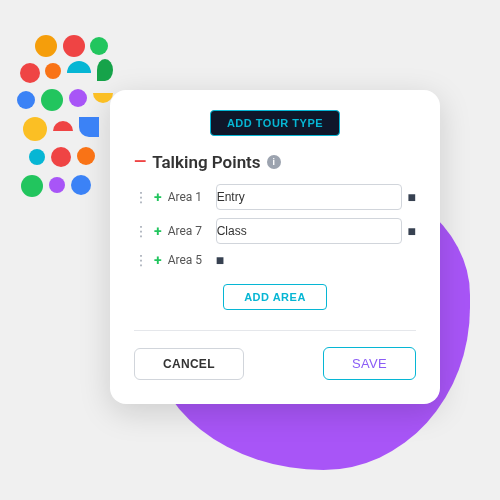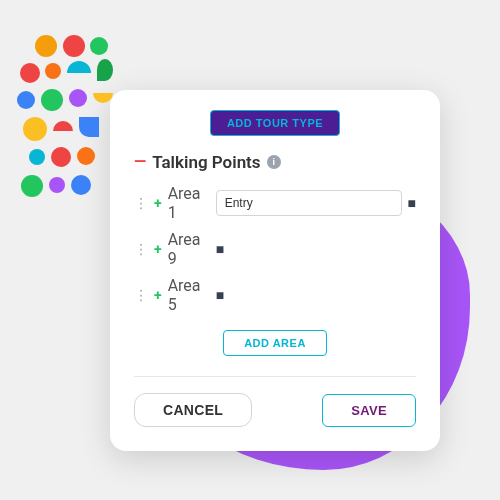--- a/index.html
+++ b/index.html
@@ -33,21 +33,21 @@
       box-shadow: 0 8px 32px rgba(0,0,0,0.15);
       z-index: 2;
       padding: 20px 24px 24px;
     }
 
     .add-tour-type-btn {
       display: block;
       margin: 0 auto 16px auto;
       padding: 6px 16px;
       border: 1.5px solid #06b6d4;
-      background: #4c1d95;
+      background: #0f172a;
       color: #06b6d4;
       font-size: 11px;
       font-weight: 600;
       letter-spacing: 0.5px;
       border-radius: 4px;
       cursor: pointer;
       text-transform: uppercase;
     }
 
     .section-header {
@@ -107,31 +107,31 @@
 
     .add-btn {
       color: #22c55e;
       font-size: 14px;
       font-weight: bold;
       cursor: pointer;
       flex-shrink: 0;
     }
 
     .area-label {
-      font-size: 16px;
+      font-size: 12px;
       color: #555;
       flex-shrink: 0;
       width: 42px;
     }
 
     .area-input {
       flex: 1;
       border: 1px solid #d1d5db;
       border-radius: 4px;
-      padding: 5px 8px;
+      padding: 5px 0;
       font-size: 12px;
       color: #333;
       outline: none;
     }
 
     .delete-btn {
       color: #374151;
       font-size: 14px;
       cursor: pointer;
       flex-shrink: 0;
@@ -162,35 +162,35 @@
       display: flex;
       justify-content: space-between;
       align-items: center;
     }
 
     .cancel-btn {
       padding: 8px 28px;
       border: 1.5px solid #d1d5db;
       background: #fff;
       color: #333;
-      font-size: 14px;
-      font-weight: 600;
-      border-radius: 12px;
+      font-size: 12px;
+      font-weight: 600;
+      border-radius: 6px;
       cursor: pointer;
       text-transform: uppercase;
       letter-spacing: 0.3px;
     }
 
     .save-btn {
       padding: 8px 28px;
       border: 1.5px solid #06b6d4;
       background: #fff;
-      color: #701a75;
+      color: #8b5cf6;
       font-size: 13px;
-      font-weight: 700;
+      font-weight: 400;
       border-radius: 6px;
       cursor: pointer;
       text-transform: uppercase;
       letter-spacing: 0.3px;
     }
 
     
     .deco-wrapper {
       position: absolute;
       top: 35px;
@@ -255,21 +255,22 @@
       <span class="drag-handle">⋮</span>
       <span class="add-btn">+</span>
       <span class="area-label">Area 1</span>
       <input class="area-input" type="text" value="Entry" style="">
       <span class="delete-btn">■</span>
     </div>
 
     <div class="area-row">
       <span class="drag-handle">⋮</span>
       <span class="add-btn">+</span>
-      <span class="area-label">Area 9</span>
+      <span class="area-label">Area 7</span>
+      <input class="area-input" type="text" value="Class" style="">
       <span class="delete-btn">■</span>
     </div>
 
     <div class="area-row">
       <span class="drag-handle">⋮</span>
       <span class="add-btn">+</span>
       <span class="area-label">Area 5</span>
       <span class="delete-btn">■</span>
     </div>
   </div>

